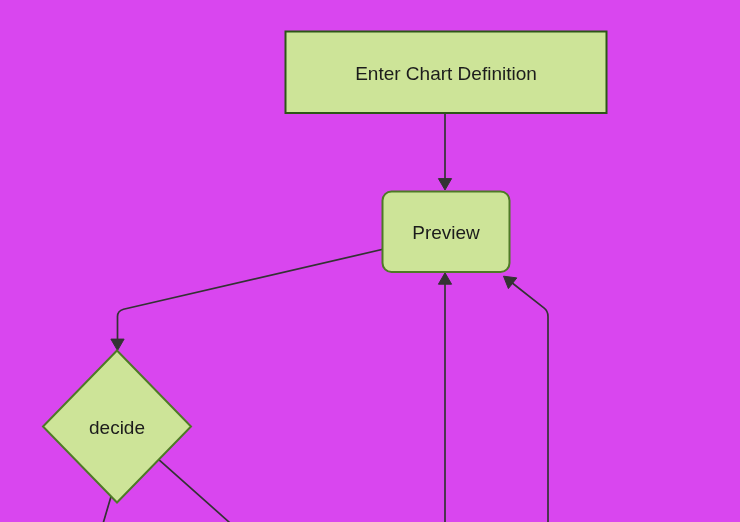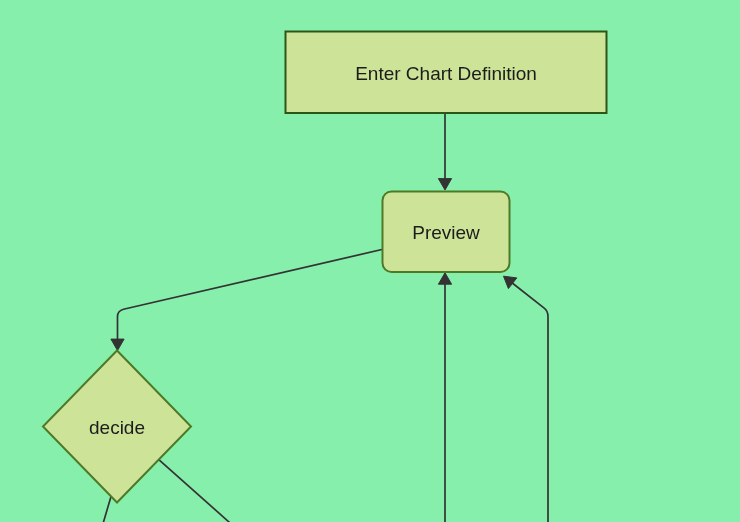--- a/index.html
+++ b/index.html
@@ -8,21 +8,21 @@
     width: 740px;
     height: 522px;
     overflow: hidden;
     background: #ffffff;
     font-family: "Liberation Sans", sans-serif;
   }
   .canvas {
     position: relative;
     width: 740px;
     height: 522px;
-    background: #86efac;
+    background: #d946ef;
   }
   svg { display: block; }
   .edge {
     fill: none;
     stroke-width: 1.7px;
     stroke-linecap: square;
   }
   .arrowhead {
     stroke-width: 1px;
   }

